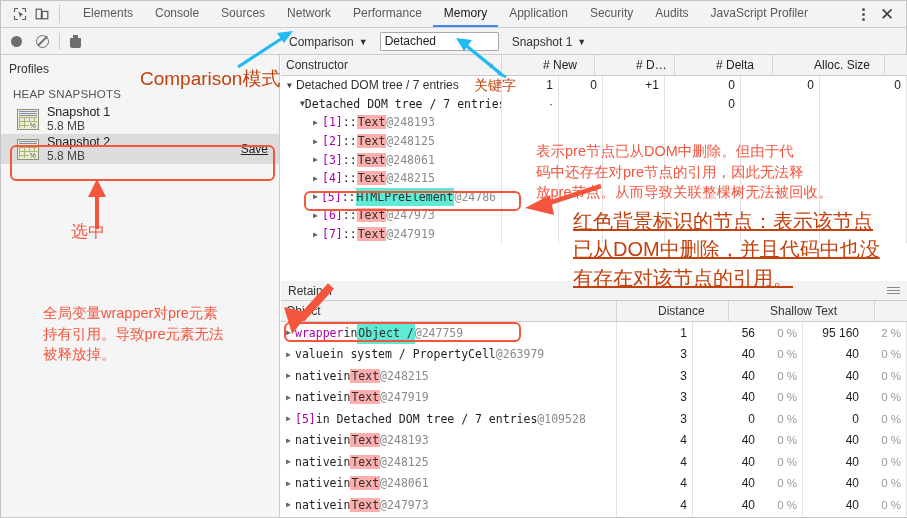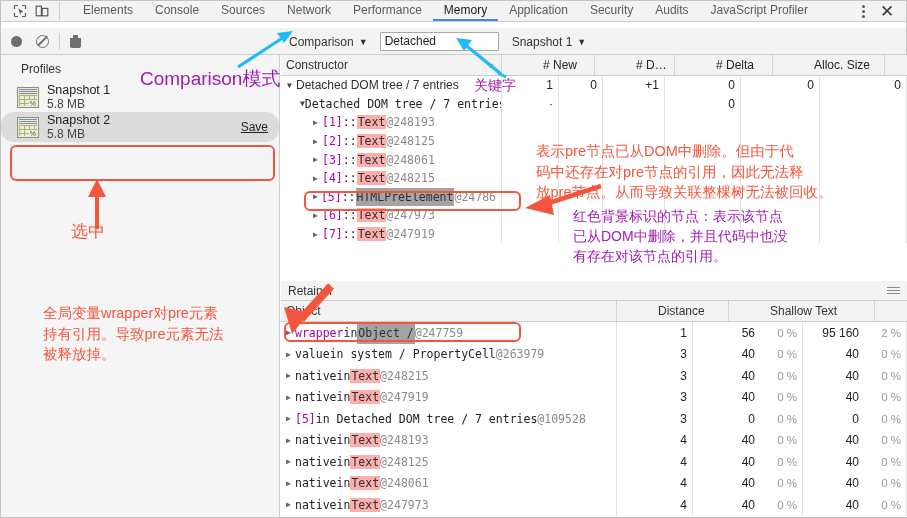--- a/index.html
+++ b/index.html
@@ -10,21 +10,21 @@
     font-size:12px;
     color:#303030;
     background:#fff;
     overflow:hidden;
     position:relative;
   }
   #root { position:absolute; inset:0; border:1px solid #c4c4c4; }
 
   
   .tabbar {
-    position:absolute; left:0; top:0; width:905px; height:21px;
+    position:absolute; left:0; top:0; width:905px; height:27px;
     background:#f3f3f3; border-bottom:1px solid #cdcdcd;
     display:flex; align-items:center;
   }
   .tb-icons { display:flex; align-items:center; padding:0 6px 0 8px; height:100%; }
   .tb-ico { width:22px; height:22px; display:flex; align-items:center; justify-content:center; cursor:pointer; }
   .tb-sep { width:1px; height:18px; background:#cfcfcf; margin:0 6px; }
   .tabs { display:flex; align-items:stretch; height:100%; }
   .tab {
     padding:0 11px; display:flex; align-items:center; height:100%;
     color:#5a5a5a; font-size:12px; cursor:pointer; white-space:nowrap;
@@ -59,24 +59,24 @@
     border:1px solid #a9a9a9; border-radius:1px; font-size:12px;
     color:#222; padding:0 4px; line-height:17px; cursor:text;
   }
   .snapsel { margin-left:13px; }
 
   
   .sidebar {
     position:absolute; left:0; top:54px; width:279px; bottom:0;
     background:#f5f5f5; border-right:1px solid #cdcdcd;
   }
-  .side-title { padding:7px 0 6px 20px; font-size:12px; color:#333; }
+  .side-title { padding:7px 0 6px 8px; font-size:12px; color:#333; }
   .side-sec { padding:6px 0 4px 12px; font-size:11.5px; color:#555; letter-spacing:.2px; }
   .snaprow { display:flex; align-items:center; height:30px; padding-left:16px; position:relative; cursor:pointer; }
-  .snaprow.sel { background:#dcdcdc;border-radius:13px; }
+  .snaprow.sel { background:#dcdcdc; }
   .snapicon {
     width:22px; height:21px; flex:0 0 22px; margin-right:8px;
     background:#eceadb; border:1px solid #8f8f77; position:relative; overflow:hidden;
   }
   .snapicon::before {
     content:""; position:absolute; left:1px; top:1px; right:1px; height:5px;
     background:repeating-linear-gradient(to bottom,#7b8fa8 0 1px,transparent 1px 2px);
   }
   .snapicon::after {
     content:""; position:absolute; left:1px; top:7px; right:1px; bottom:1px;
@@ -111,36 +111,36 @@
   .tbody { font-family:"DejaVu Sans Mono", monospace; font-size:11.5px; }
   .trow { display:flex; height:18.6px; align-items:center; }
   .tc { border-right:1px solid #e2e2e2; height:18.6px; display:flex; align-items:center; padding:0 5px; overflow:hidden; white-space:nowrap; }
   .tc.r { justify-content:flex-end; }
   .name-cell { font-family:"DejaVu Sans Mono", monospace; }
   .tri { display:inline-block; width:9px; color:#666; font-size:8px; }
   .tri.open { color:#444; }
   .sans { font-family:"Liberation Sans", sans-serif; font-size:12px; }
   .idx { color:#a0a; }
   .hl-red { background:#ffaeae; padding:0 1px; }
-  .hl-yellow { background:#a3a3a3; padding:16px 1px; }
+  .hl-yellow { background:#5eead4; padding:16px 1px; }
   .at { color:#8a8a8a; }
   .kw { color:#a0a; }
   .plain { color:#222; }
 
   
   .rrow { display:flex; height:21.5px; align-items:center; }
   .rc { border-right:1px solid #e2e2e2; height:21.5px; display:flex; align-items:center; padding:0 5px; white-space:nowrap; overflow:hidden; }
   .rc.r { justify-content:flex-end; }
   .pct { color:#999; width:34px; text-align:right; display:inline-block; margin-left:8px; font-family:"Liberation Sans", sans-serif; font-size:11.5px;}
   .num { font-family:"Liberation Sans", sans-serif; font-size:12px; color:#222; }
 
   
   .ann { position:absolute; z-index:40; pointer-events:none; }
   .ann-txt { font-family:"Liberation Sans", sans-serif; white-space:pre; line-height:1.28; }
-  .cy { color:#a21caf; }
+  .cy { color:#c2410c; }
   .rd { color:#f4553d; }
   .box-red { position:absolute; border:2.5px solid #f4553d; border-radius:6px; z-index:45; pointer-events:none; }
   svg.ann { overflow:visible; }
 </style>
 </head>
 <body>
 
 <div id="root">
 
   <div class="tabbar">
@@ -217,20 +217,21 @@
       <div class="classfilter" title="Class filter">Detached</div>
       <div class="selbtn snapsel">
         <span>Snapshot 1</span>
         <span class="caret">▼</span>
       </div>
     </div>
   </div>
 
   <div class="sidebar">
     <div class="side-title">Profiles</div>
+    <div class="side-sec">HEAP SNAPSHOTS</div>
 
     <div class="snaprow">
       <div class="snapicon">
           <em>%</em>
         </div>
       <div class="snaptxt">
         <div class="n">Snapshot 1</div>
         <div class="s">5.8 MB</div>
       </div>
     </div>
@@ -631,21 +632,21 @@
   <div class="ann ann-txt cy" style="left:139px; top:66px; font-size:19px;">Comparison模式</div>
 
   <div class="ann ann-txt cy" style="left:473px; top:76px; font-size:14px;">关键字</div>
 
   <div class="ann ann-txt rd" style="left:70px; top:220px; font-size:17px;">选中</div>
 
   <div class="ann ann-txt rd" style="left:535px; top:108px; font-size:14.5px; line-height:1.42;margin-top:32px;">表示pre节点已从DOM中删除。但由于代
 码中还存在对pre节点的引用，因此无法释
 放pre节点。从而导致关联整棵树无法被回收。</div>
 
-  <div class="ann ann-txt cy" style="left:572px; top:206px; font-size:14px; line-height:1.42;">红色背景标识的节点：表示该节点
+  <div class="ann ann-txt cy" style="left:572px; top:206px; font-size:20px; line-height:1.42;text-decoration:underline;">红色背景标识的节点：表示该节点
 已从DOM中删除，并且代码中也没
 有存在对该节点的引用。</div>
 
   <div class="ann ann-txt rd" style="left:42px; top:302px; font-size:14.5px; line-height:1.42;">全局变量wrapper对pre元素
 持有引用。导致pre元素无法
 被释放掉。</div>
 
 </div>
 
 </body></html>

